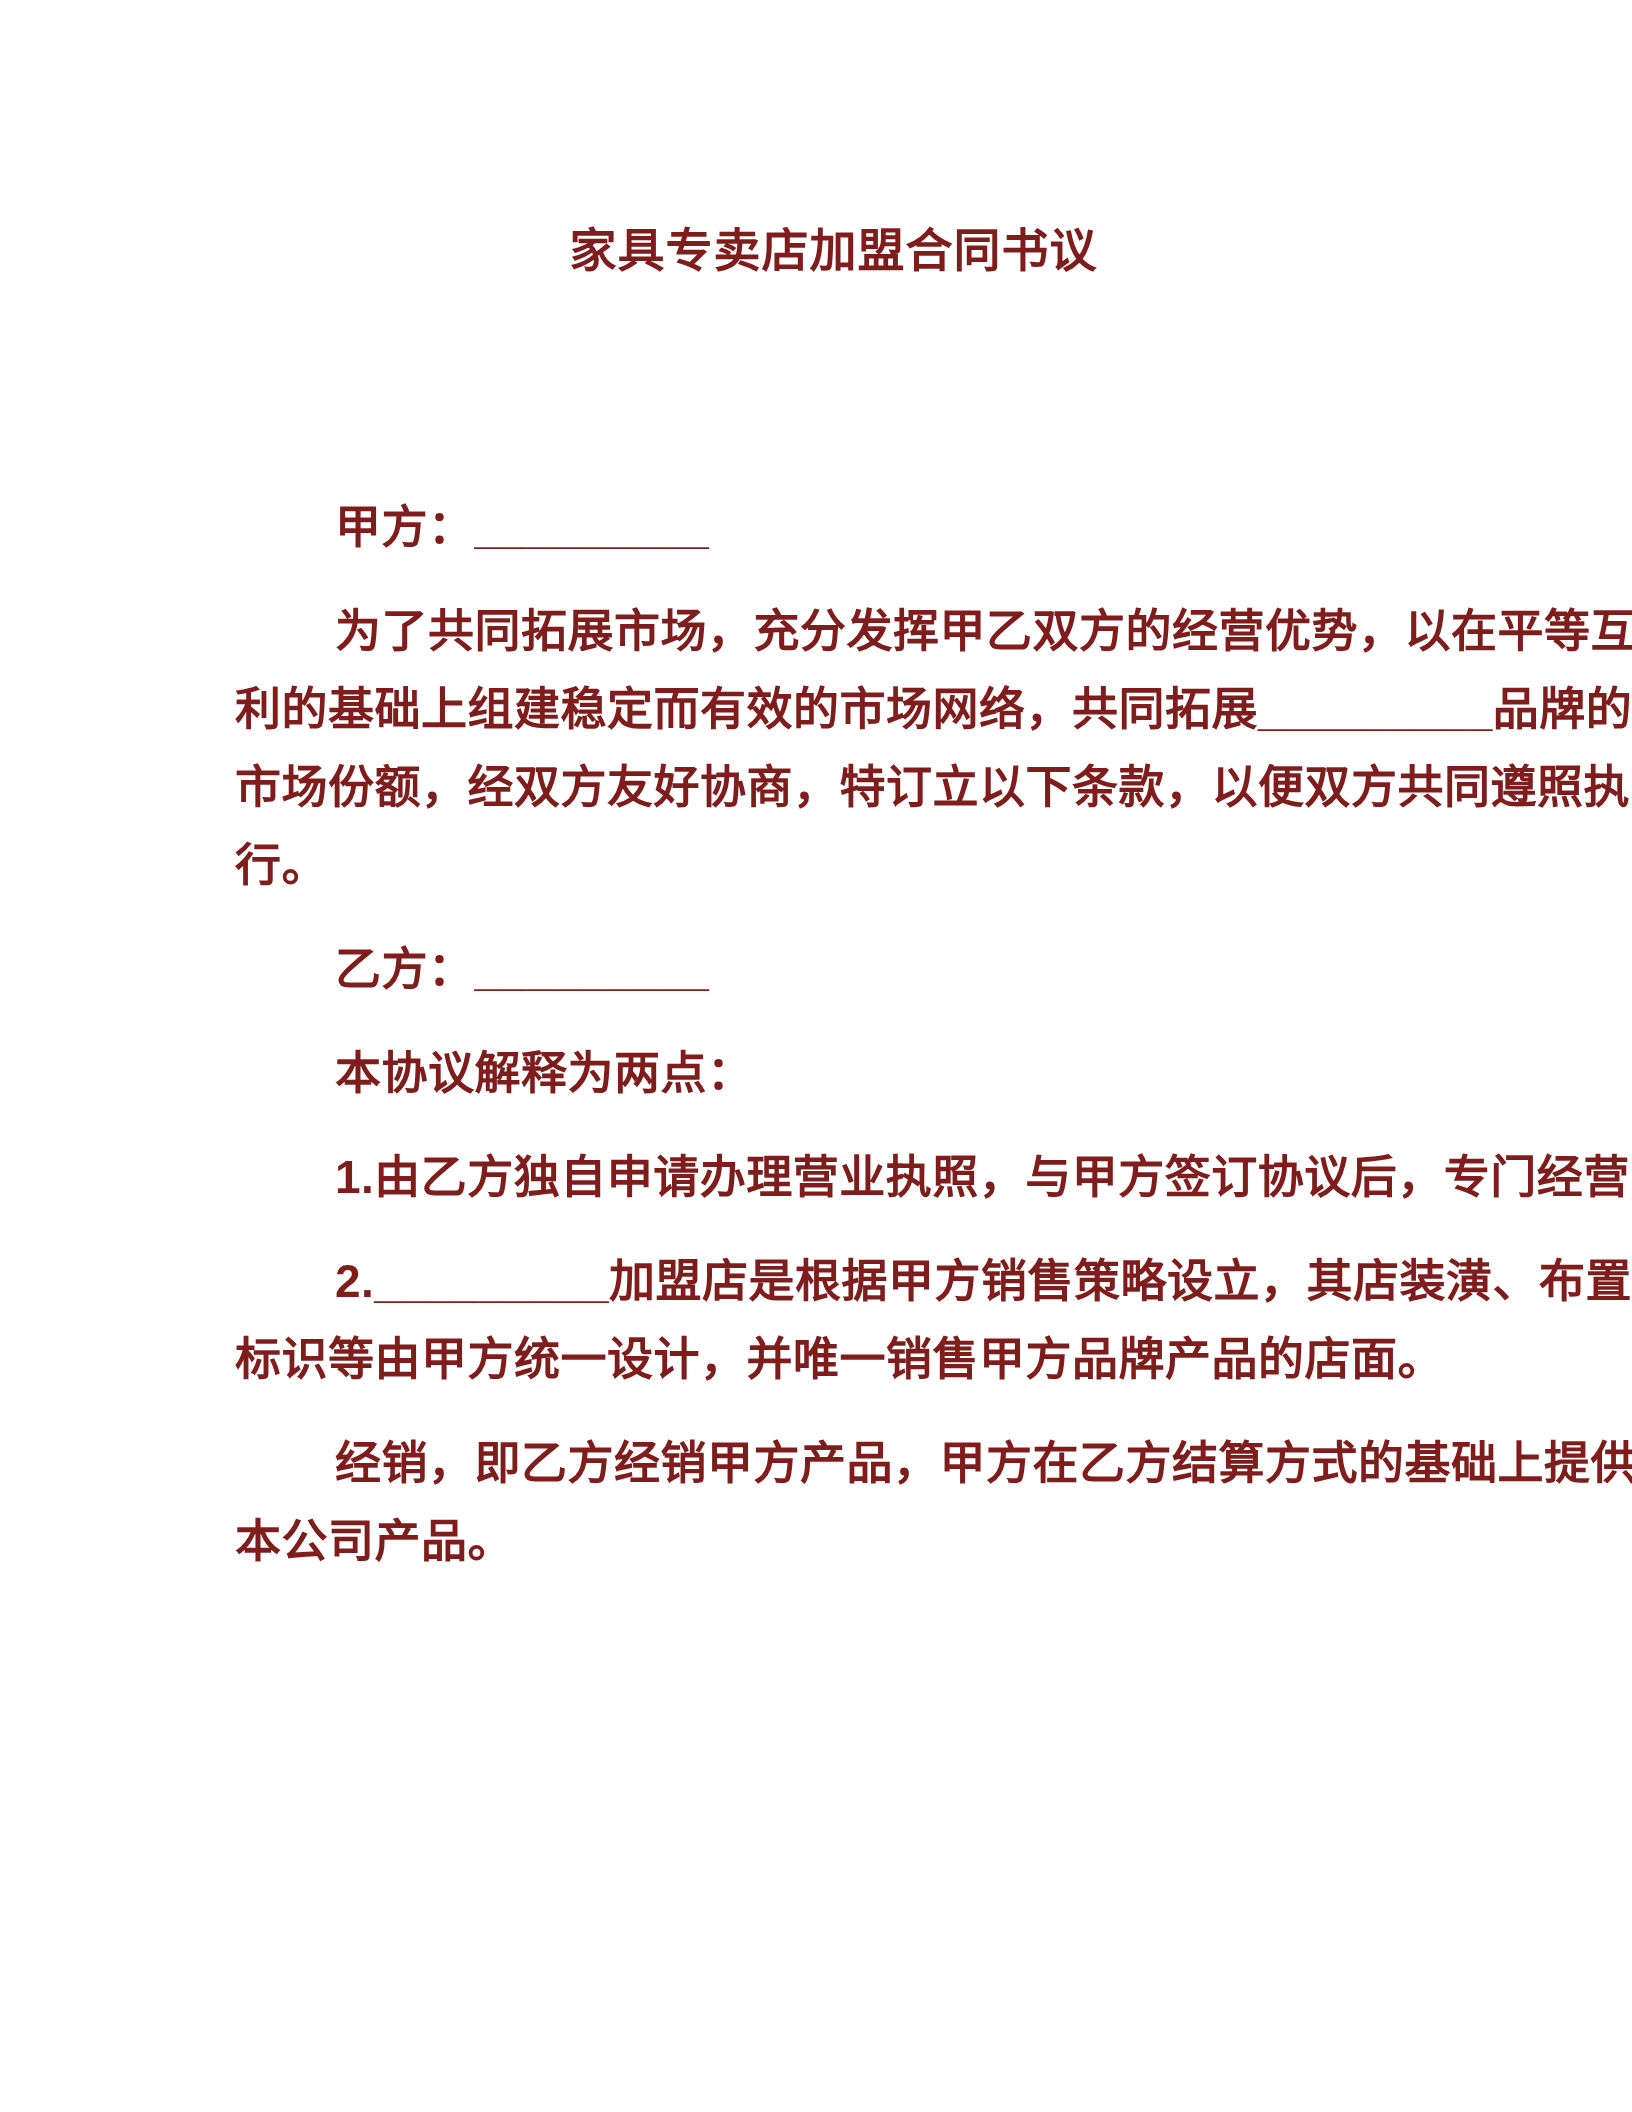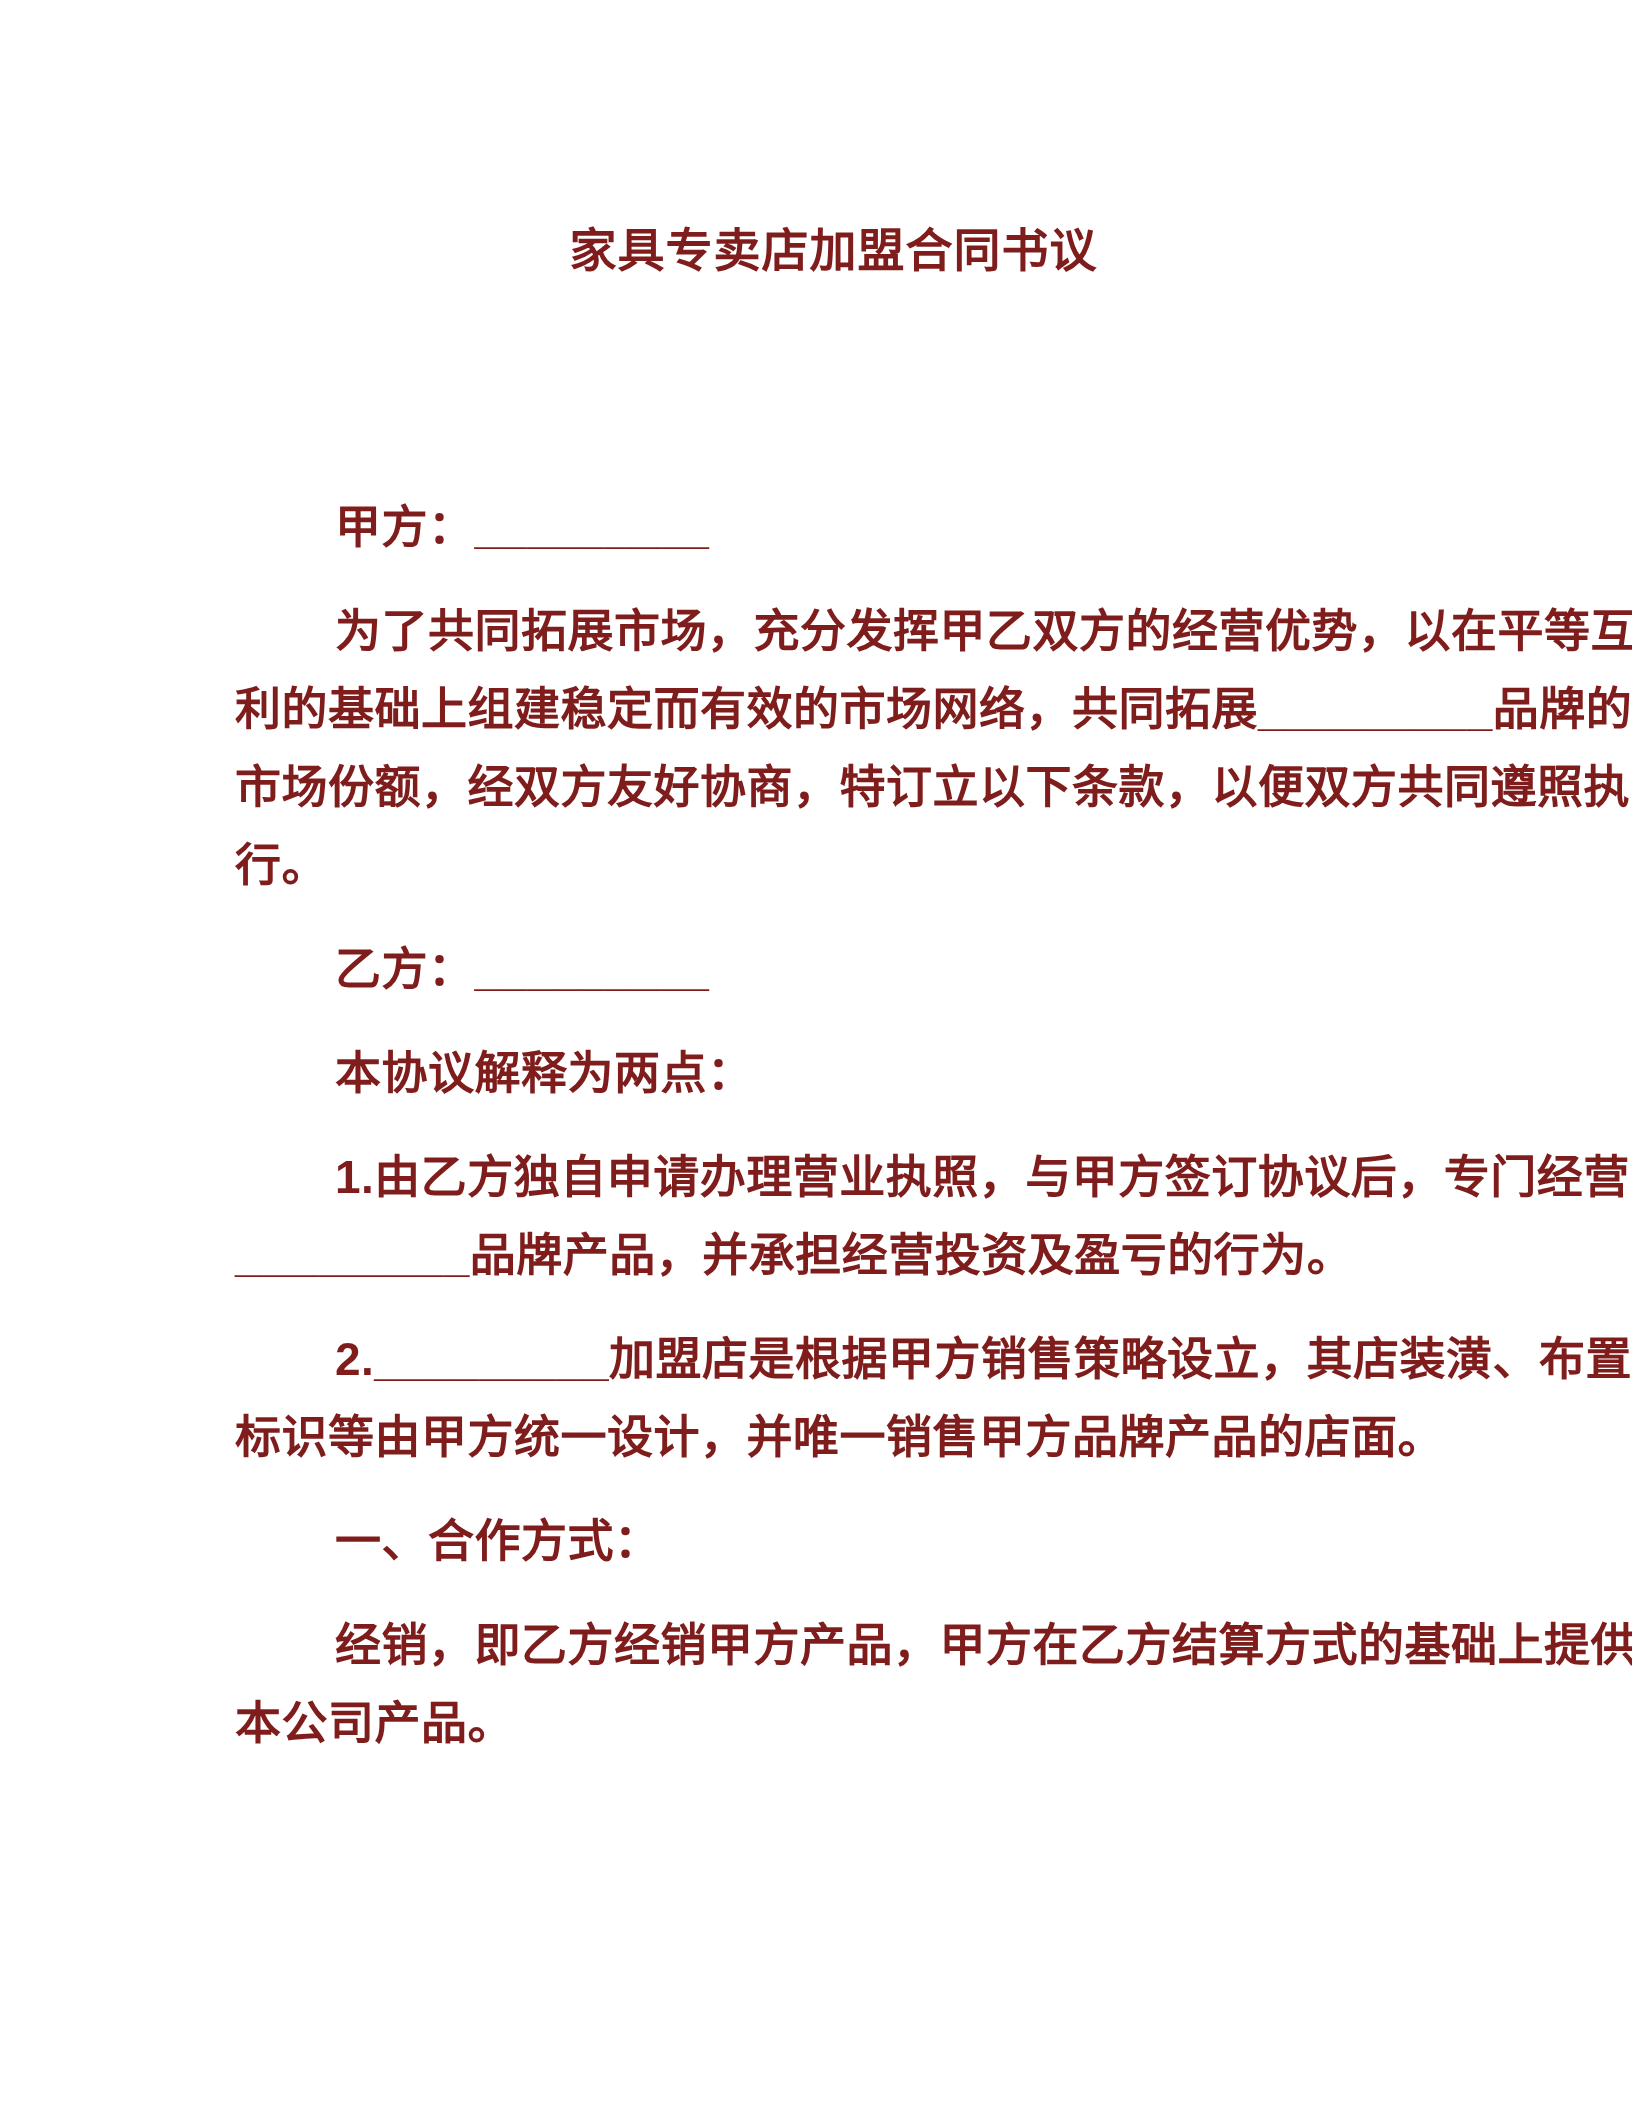--- a/index.html
+++ b/index.html
@@ -60,27 +60,23 @@
         <div class="line">行。</div>
       </div>
       <div class="para">
         <div class="line indent">乙方：_________</div>
       </div>
       <div class="para">
         <div class="line indent">本协议解释为两点：</div>
       </div>
       <div class="para">
         <div class="line indent">1.由乙方独自申请办理营业执照，与甲方签订协议后，专门经营</div>
-        <div class="line">_________品牌产品，并承担经营投资及盈亏的行为。</div>
       </div>
       <div class="para">
         <div class="line indent">2._________加盟店是根据甲方销售策略设立，其店装潢、布置</div>
         <div class="line">标识等由甲方统一设计，并唯一销售甲方品牌产品的店面。</div>
-      </div>
-      <div class="para">
-        <div class="line indent">一、合作方式：</div>
       </div>
       <div class="para">
         <div class="line indent">经销，即乙方经销甲方产品，甲方在乙方结算方式的基础上提供</div>
         <div class="line">本公司产品。</div>
       </div>
     </div>
 </div>
 
 </body></html>

